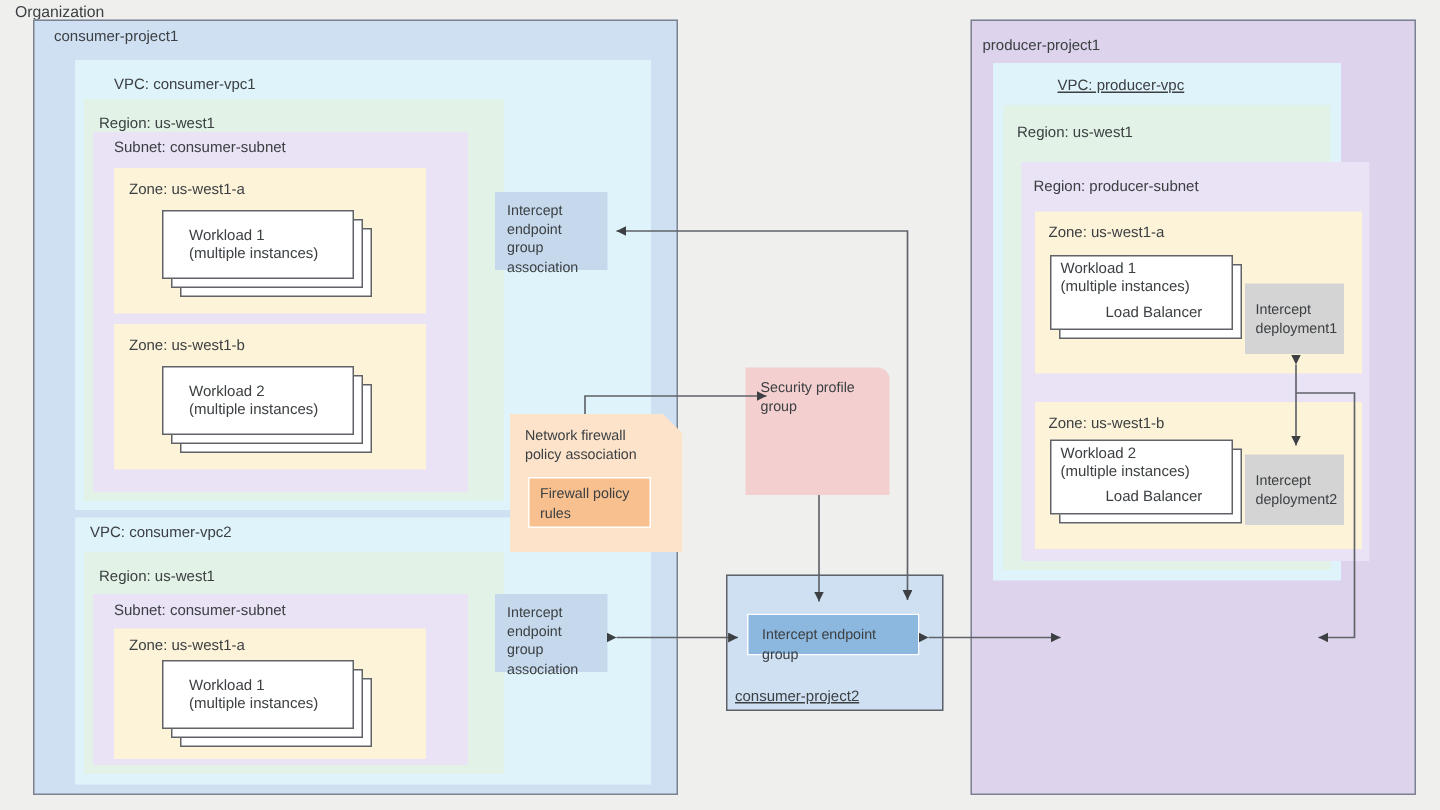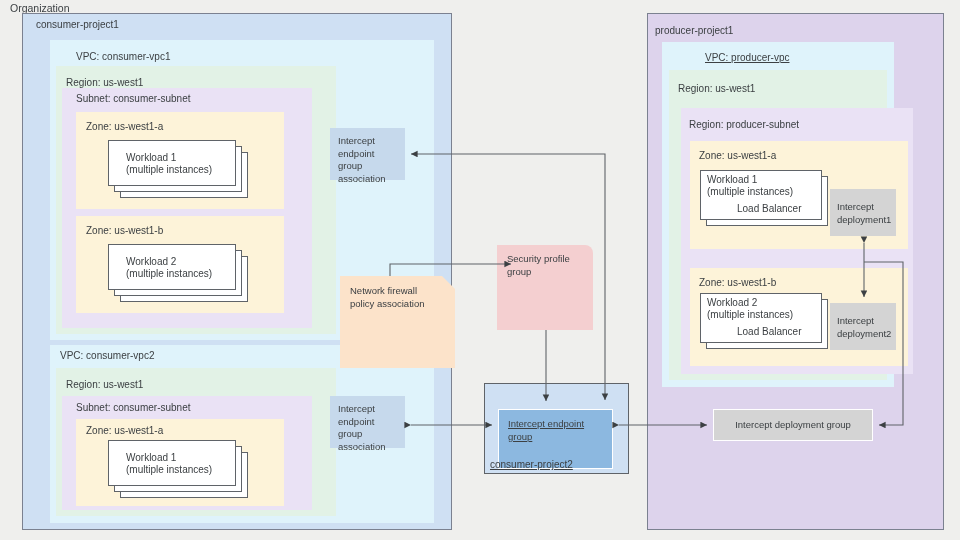--- a/index.html
+++ b/index.html
@@ -113,28 +113,32 @@
     <div class="node-txt" style="margin:7px 0 0 8px;white-space:pre-line;">Intercept
 endpoint
 group
 association</div>
   </div>
 
   <div class="node fwassoc clip-notch" style="left:340px;top:276px;width:115px;height:92px;">
     <div class="node-txt" style="margin:9px 0 0 10px;white-space:pre-line;">Network firewall
 policy association</div>
   </div>
+  <div class="node fwrules" style="left:352px;top:318px;width:82px;height:34px;">
+    <div class="node-txt" style="margin:5px 0 0 7px;white-space:pre-line;">Firewall policy
+rules</div>
+  </div>
 
   <div class="node secgrp" style="left:497px;top:245px;width:96px;height:85px;border-radius:0 8px 0 0;">
     <div class="node-txt" style="margin:8px 0 0 10px;white-space:pre-line;">Security profile
 group</div>
   </div>
 
   <div class="box cp2" style="left:484px;top:383px;width:145px;height:91px;"></div>
-  <div class="node ieg" style="left:498px;top:409px;width:115px;height:60px;text-decoration:underline;">
+  <div class="node ieg" style="left:498px;top:409px;width:115px;height:28px;">
     <div class="node-txt" style="margin:8px 0 0 9px;white-space:pre-line;">Intercept endpoint
 group</div>
   </div>
   <div class="lbl" style="left:490px;top:459px;text-decoration:underline;">consumer-project2</div>
 
   <div class="box proj proj-producer" style="left:647px;top:13px;width:297px;height:517px;"></div>
   <div class="lbl" style="left:655px;top:25px;">producer-project1</div>
 
   <div class="box vpc" style="left:662px;top:42px;width:232px;height:345px;"></div>
   <div class="lbl" style="left:705px;top:52px;text-decoration:underline;">VPC: producer-vpc</div>
@@ -166,23 +170,20 @@
     <div class="card" style="left:0;top:0;width:122px;height:50px;"></div>
     <div class="card-txt" style="left:7px;top:4px;">Workload 2</div>
     <div class="card-txt" style="left:7px;top:16px;">(multiple instances)</div>
     <div class="card-txt" style="left:37px;top:33px;">Load Balancer</div>
   </div>
   <div class="node idep" style="left:830px;top:303px;width:66px;height:47px;">
     <div class="node-txt" style="margin:12px 0 0 7px;white-space:pre-line;">Intercept
 deployment2</div>
   </div>
 
-  <div class="node idepgrp" style="left:713px;top:409px;width:160px;height:32px;">
-    <div class="node-txt" style="margin:auto;">Intercept deployment group</div>
-  </div>
 
   <svg class="wires" viewBox="0 0 960 540">
     <defs>
       <marker id="ah" markerWidth="7" markerHeight="7" refX="6" refY="3" orient="auto" markerUnits="strokeWidth">
         <path d="M0,0 L6,3 L0,6 z" fill="#3c4043"></path>
       </marker>
       <marker id="ahs" markerWidth="6" markerHeight="6" refX="5" refY="2.6" orient="auto" markerUnits="strokeWidth">
         <path d="M0,0 L5,2.6 L0,5.2 z" fill="#3c4043"></path>
       </marker>
     </defs>

